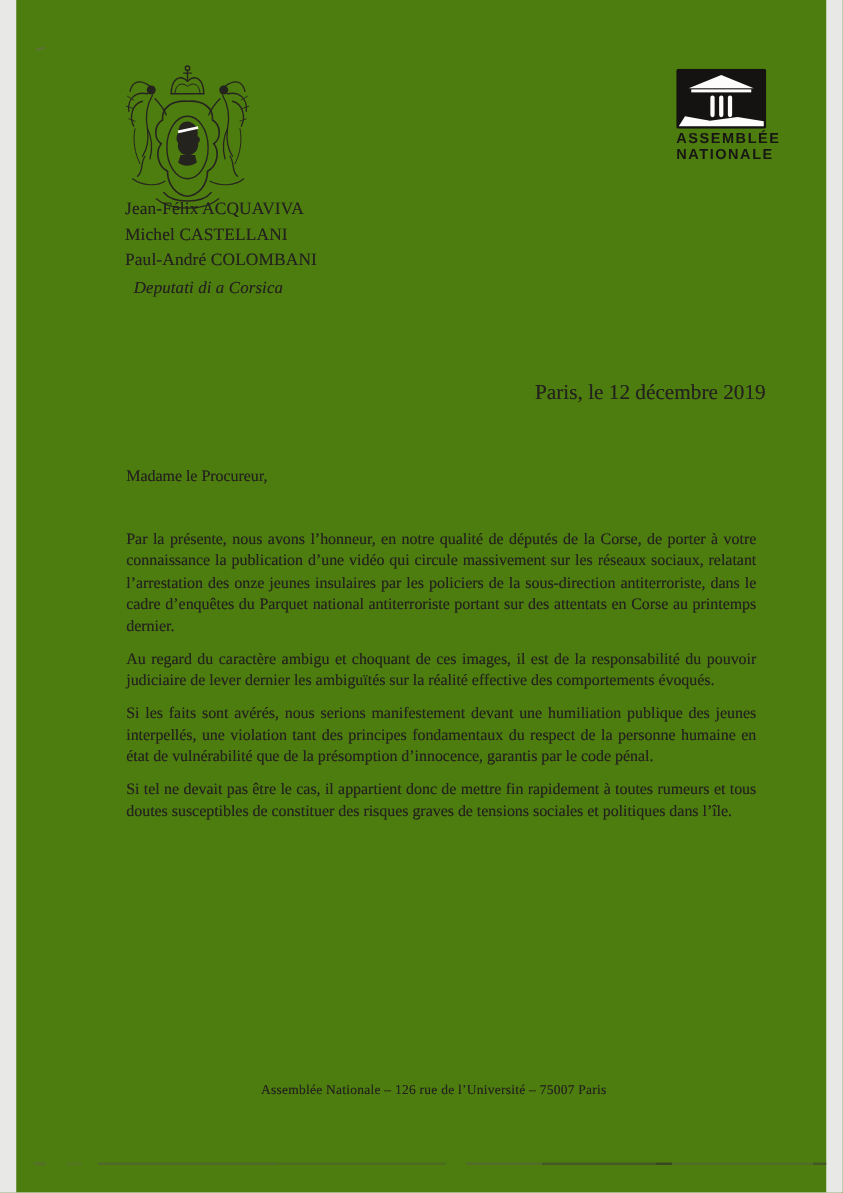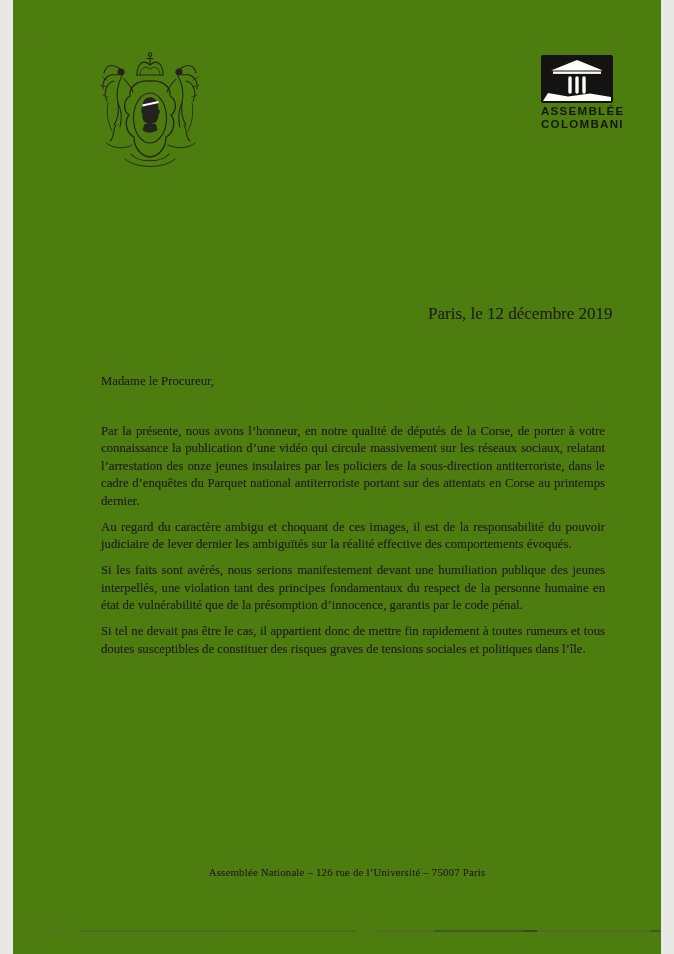--- a/index.html
+++ b/index.html
@@ -112,24 +112,30 @@
       <rect x="12" y="16.5" width="48" height="2.4" fill="#fcfcfa"></rect>
       <g stroke="#fcfcfa" stroke-width="3.4" stroke-linecap="round">
         <path d="M29 23 V37"></path>
         <path d="M36 23 V37"></path>
         <path d="M43 23 V37"></path>
       </g>
       <polygon points="2,46 7,38 27,41.5 49,38.5 70,42 70,46" fill="#fcfcfa"></polygon>
     </svg>
     <div class="an-text">
       <div>ASSEMBLÉE</div>
-      <div>COLOMBANI</div>
+      <div>NATIONALE</div>
     </div>
   </div>
 
+  <div class="senders">
+    <div>Jean-Félix ACQUAVIVA</div>
+    <div>Michel CASTELLANI</div>
+    <div>Paul-André COLOMBANI</div>
+    <div class="role">Deputati di a Corsica</div>
+  </div>
 
   <div class="dateline">Paris, le 12 décembre 2019</div>
 
   <div class="body">
     <p class="salutation">Madame le Procureur,</p>
     <p>Par la présente, nous avons l’honneur, en notre qualité de députés de la Corse, de porter à votre connaissance la publication d’une vidéo qui circule massivement sur les réseaux sociaux, relatant l’arrestation des onze jeunes insulaires par les policiers de la sous-direction antiterroriste, dans le cadre d’enquêtes du Parquet national antiterroriste portant sur des attentats en Corse au printemps dernier.</p>
     <p>Au regard du caractère ambigu et choquant de ces images, il est de la responsabilité du pouvoir judiciaire de lever dernier les ambiguïtés sur la réalité effective des comportements évoqués.</p>
     <p>Si les faits sont avérés, nous serions manifestement devant une humiliation publique des jeunes interpellés, une violation tant des principes fondamentaux du respect de la personne humaine en état de vulnérabilité que de la présomption d’innocence, garantis par le code pénal.</p>
     <p>Si tel ne devait pas être le cas, il appartient donc de mettre fin rapidement à toutes rumeurs et tous doutes susceptibles de constituer des risques graves de tensions sociales et politiques dans l’île.</p>
   </div>

